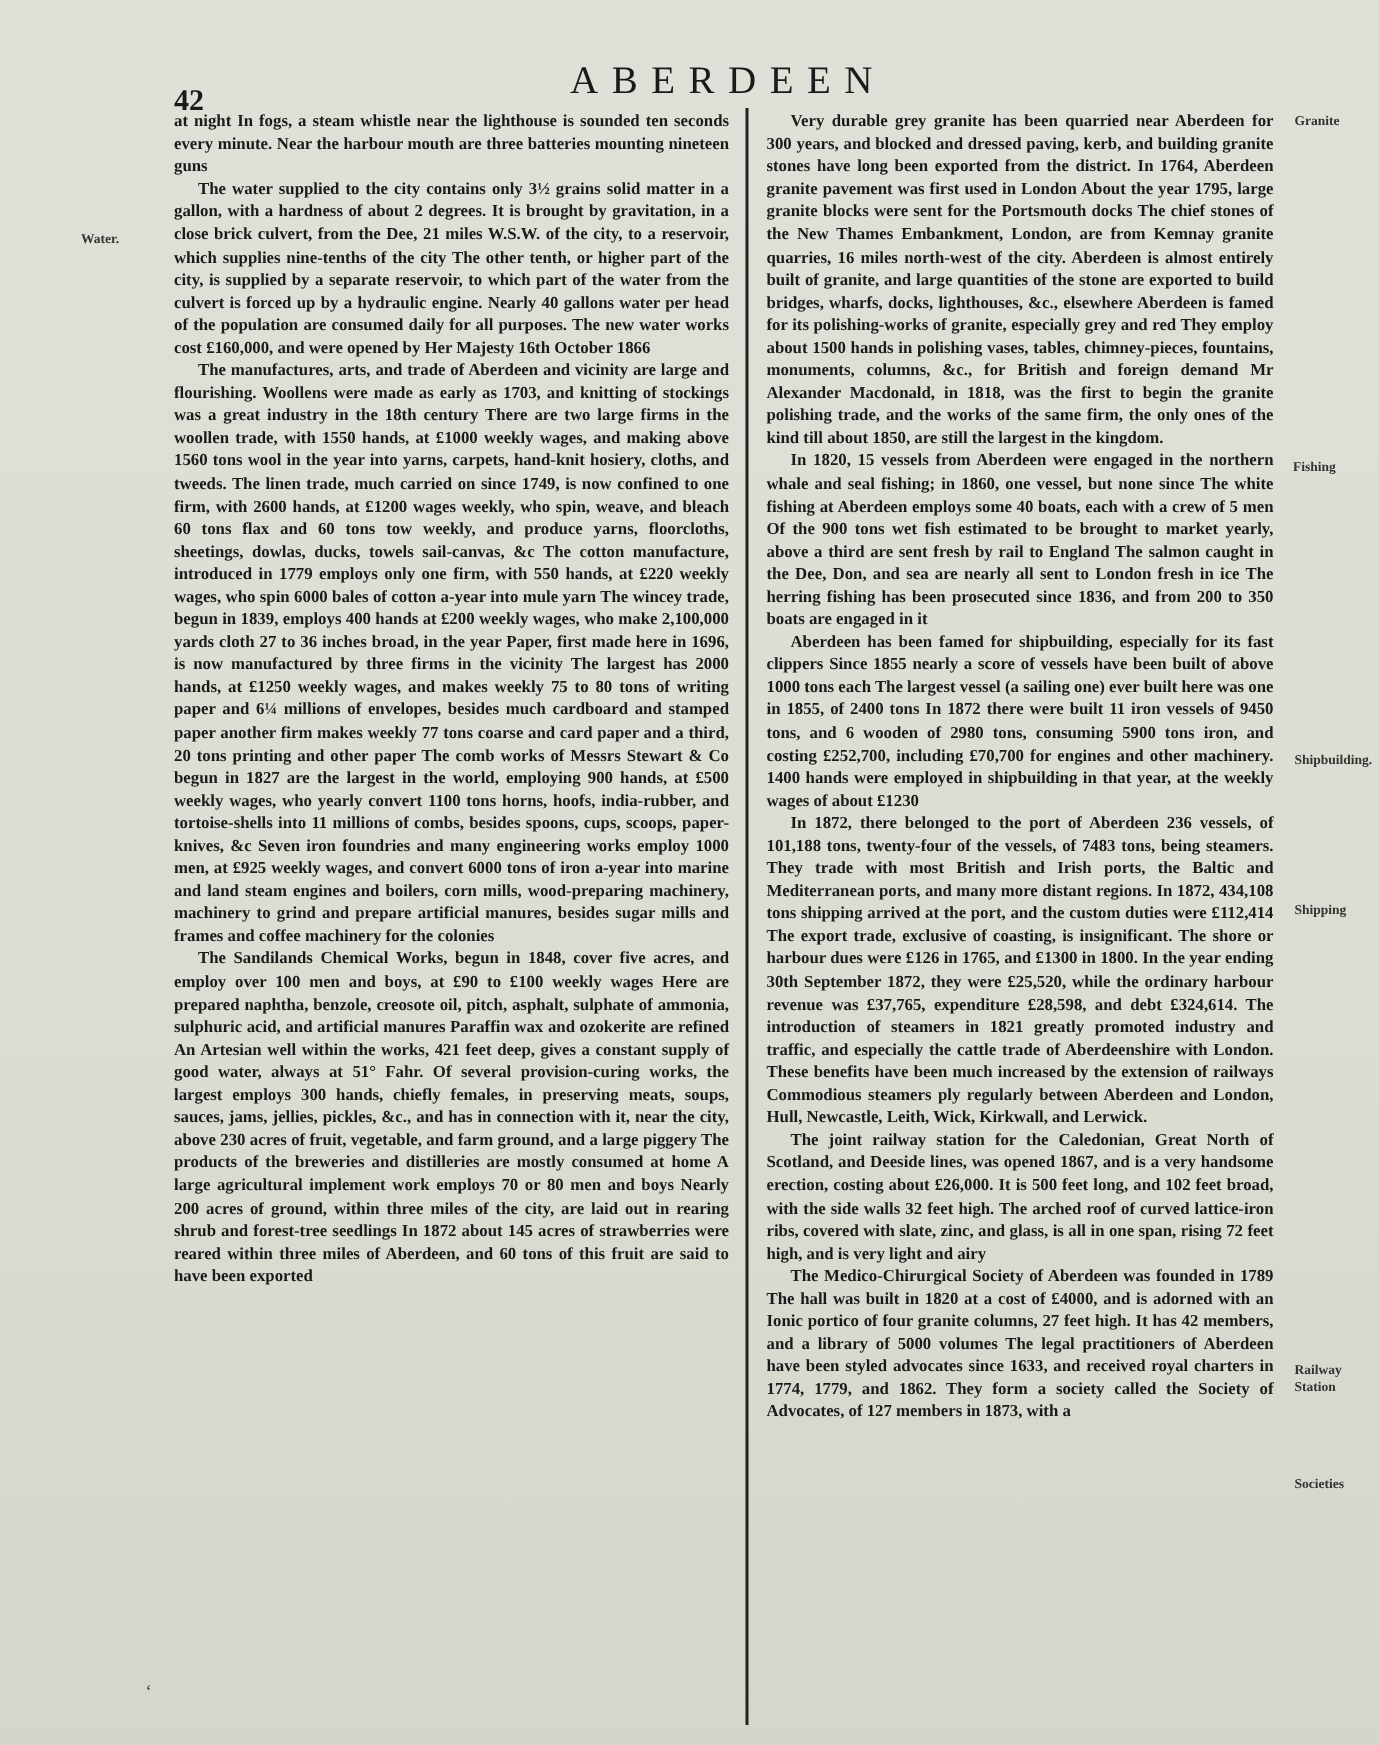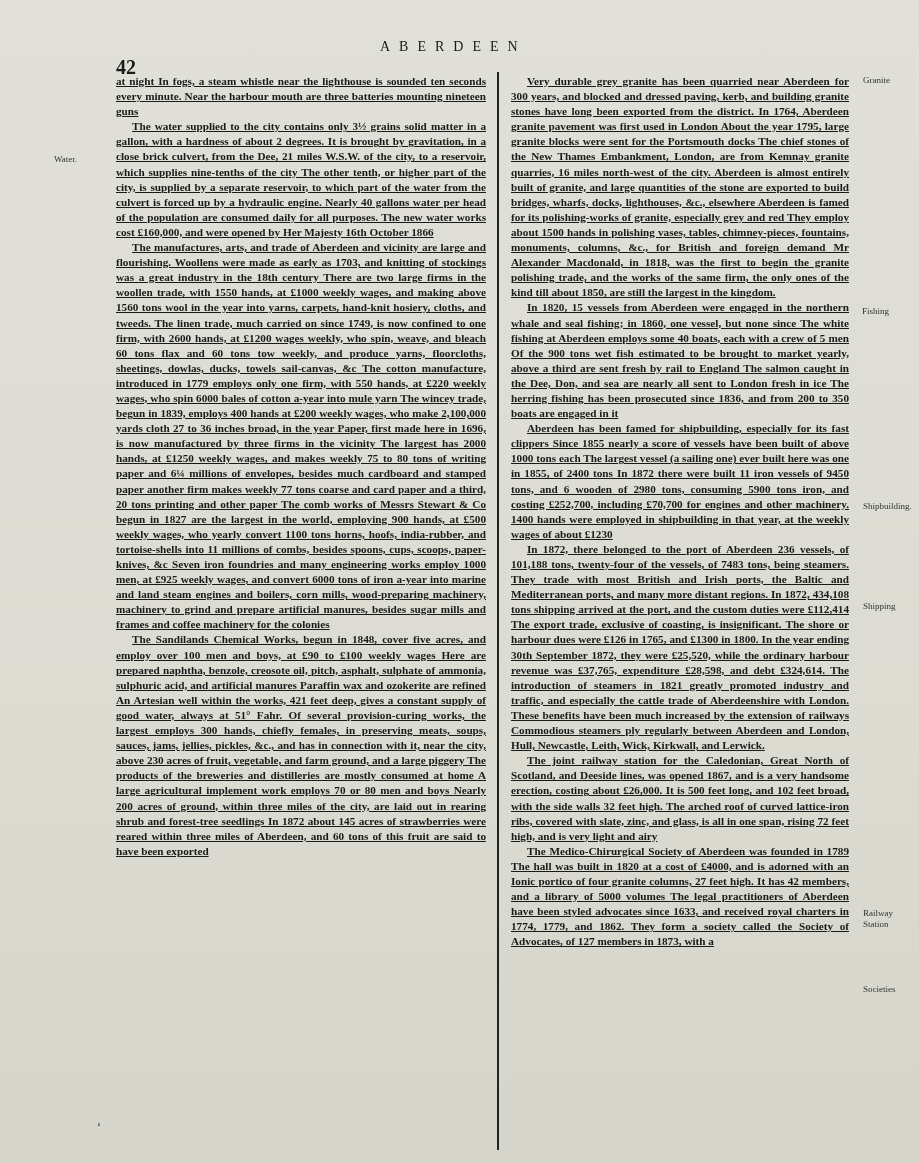--- a/index.html
+++ b/index.html
@@ -12,37 +12,37 @@
   .page {
     position: relative; width: 919px; height: 1163px;
     background: linear-gradient(180deg, #e0e0d8 0%, #dddcd3 60%, #d6d5cc 100%);
   }
   .page-number {
     position: absolute; left: 116px; top: 56px;
     font-size: 20px; font-weight: bold;
   }
   .running-head {
     position: absolute; left: 380px; top: 39px;
-    font-size: 14px; letter-spacing: 9px; text-align: right;
+    font-size: 26px; letter-spacing: 9px; text-align: right;
   }
   .col {
     position: absolute; top: 74px;
     font-size: 11.2px; line-height: 15.1px;
     text-align: justify; font-weight: bold;
   }
   .col-left { left: 116px; width: 370px; }
   .col-right { left: 511px; width: 338px; }
-  .col p { margin: 0; text-indent: 16px; text-decoration: underline; }
+  .col p { margin: 0; text-indent: 16px; }
   .col p.cont { text-indent: 0; }
   .divider {
     position: absolute; left: 497px; top: 72px; width: 2px; height: 1078px;
     background: #222;
   }
   .margin-note {
-    position: absolute; font-size: 9px; font-weight: normal; line-height: 11px;
+    position: absolute; font-size: 9px; font-weight: bold; line-height: 11px;
     color: #333;
   }
   .note-water { left: 54px; top: 118px; margin-top: 36px; }
   .note-granite { left: 863px; top: 75px; }
   .note-fishing { left: 862px; top: 290px; margin-top: 16px; }
   .note-shipbuilding { left: 863px; top: 501px; width: 50px; }
   .note-shipping { left: 863px; top: 601px; }
   .note-railway { left: 863px; top: 908px; width: 50px; }
   .note-societies { left: 863px; top: 984px; }
   .stray-mark {

